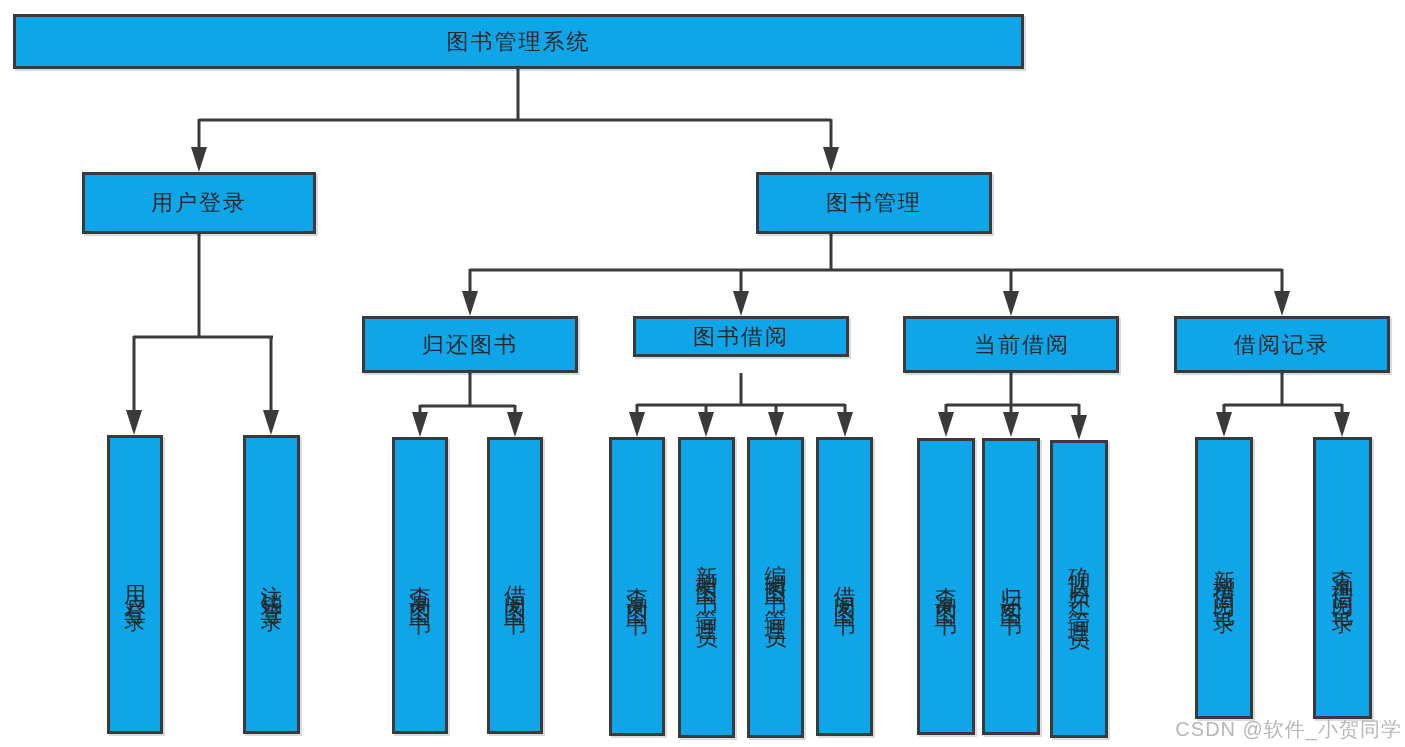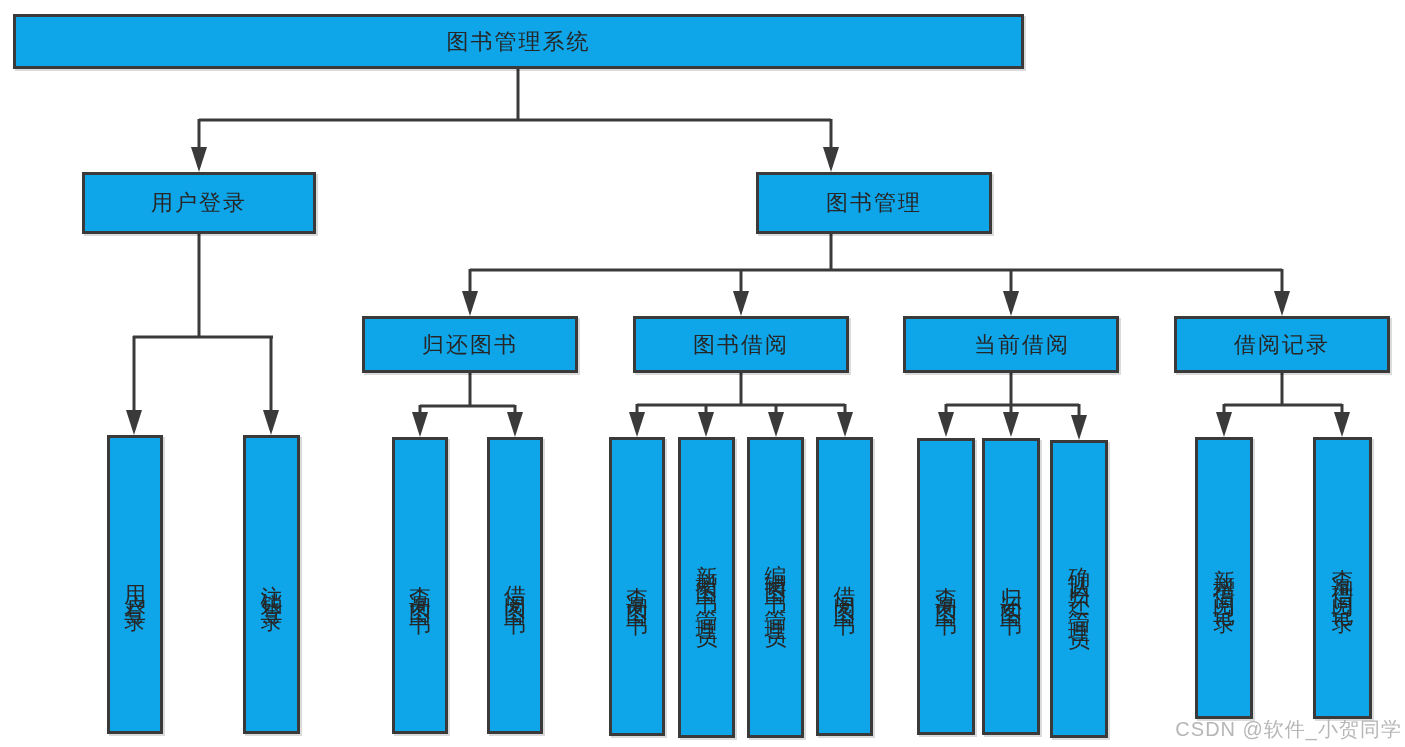--- a/index.html
+++ b/index.html
@@ -138,21 +138,21 @@
       <polygon points="1334,412 1350,412 1342,437"></polygon>
     </g>
   </svg>
 
   <div class="node" style="left:13px; top:14px; width:1011px; height:55px;">图书管理系统</div>
 
   <div class="node" style="left:82px; top:172px; width:234px; height:62px;">用户登录</div>
   <div class="node" style="left:713px; top:172px; width:236px; height:62px;margin-left:43px;">图书管理</div>
 
   <div class="node" style="left:362px; top:316px; width:216px; height:57px;">归还图书</div>
-  <div class="node" style="left:633px; top:316px; width:216px; height:57px;">图书借阅</div>
+  <div class="node" style="left:633px; top:316px; width:216px; height:41px;">图书借阅</div>
   <div class="node" style="left:903px; top:316px; width:216px; height:57px;padding-left:22px;">当前借阅</div>
   <div class="node" style="left:1174px; top:316px; width:216px; height:57px;">借阅记录</div>
 
   <div class="node v" style="left:107px; top:435px; width:56px; height:299px;">用户登录</div>
   <div class="node v" style="left:243px; top:435px; width:57px; height:299px;">注销登录</div>
 
   <div class="node v" style="left:392px; top:437px; width:56px; height:297px;">查询图书</div>
   <div class="node v" style="left:487px; top:437px; width:56px; height:297px;">借阅图书</div>
 
   <div class="node v" style="left:609px; top:437px; width:56px; height:299px;">查询图书</div>

